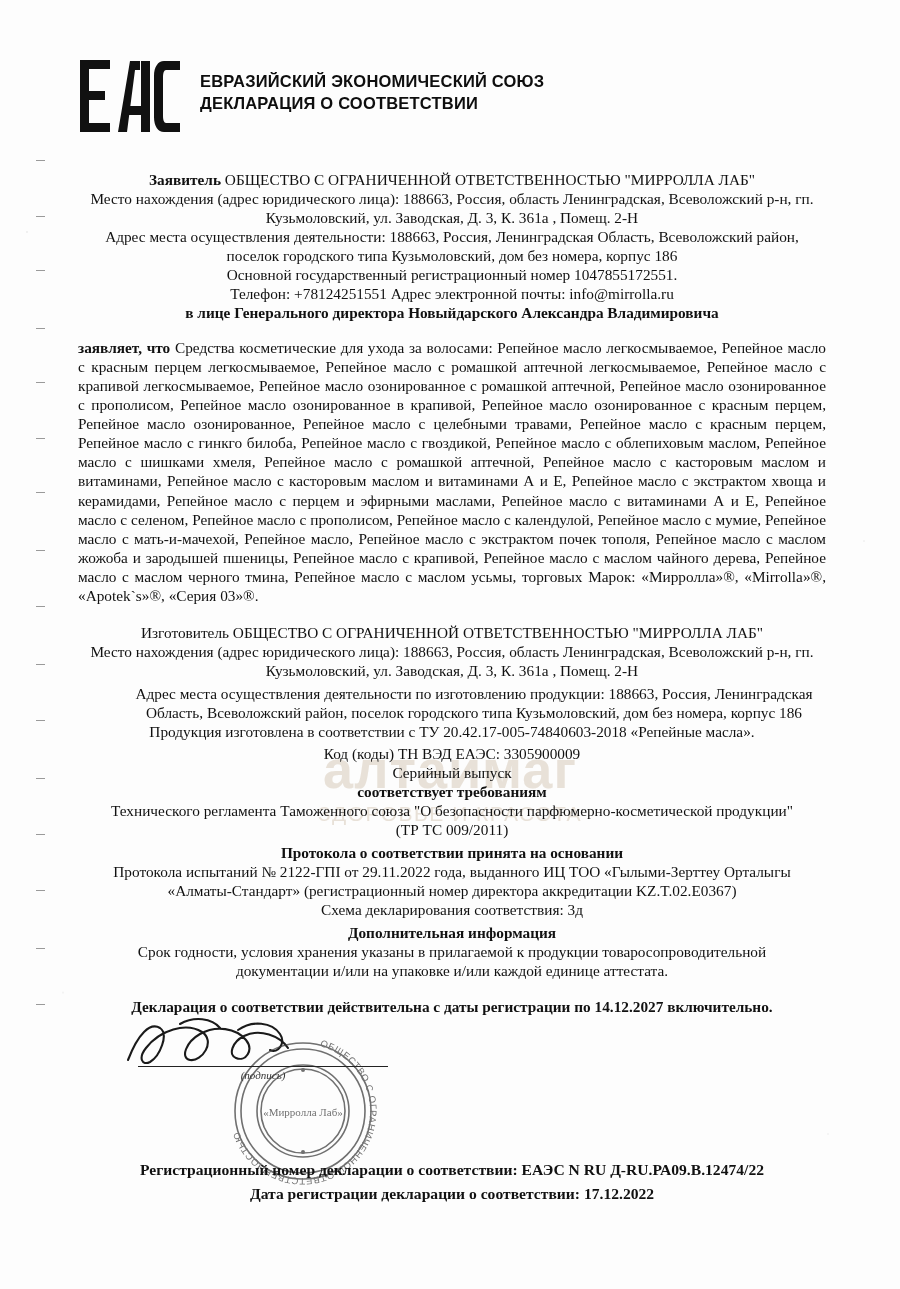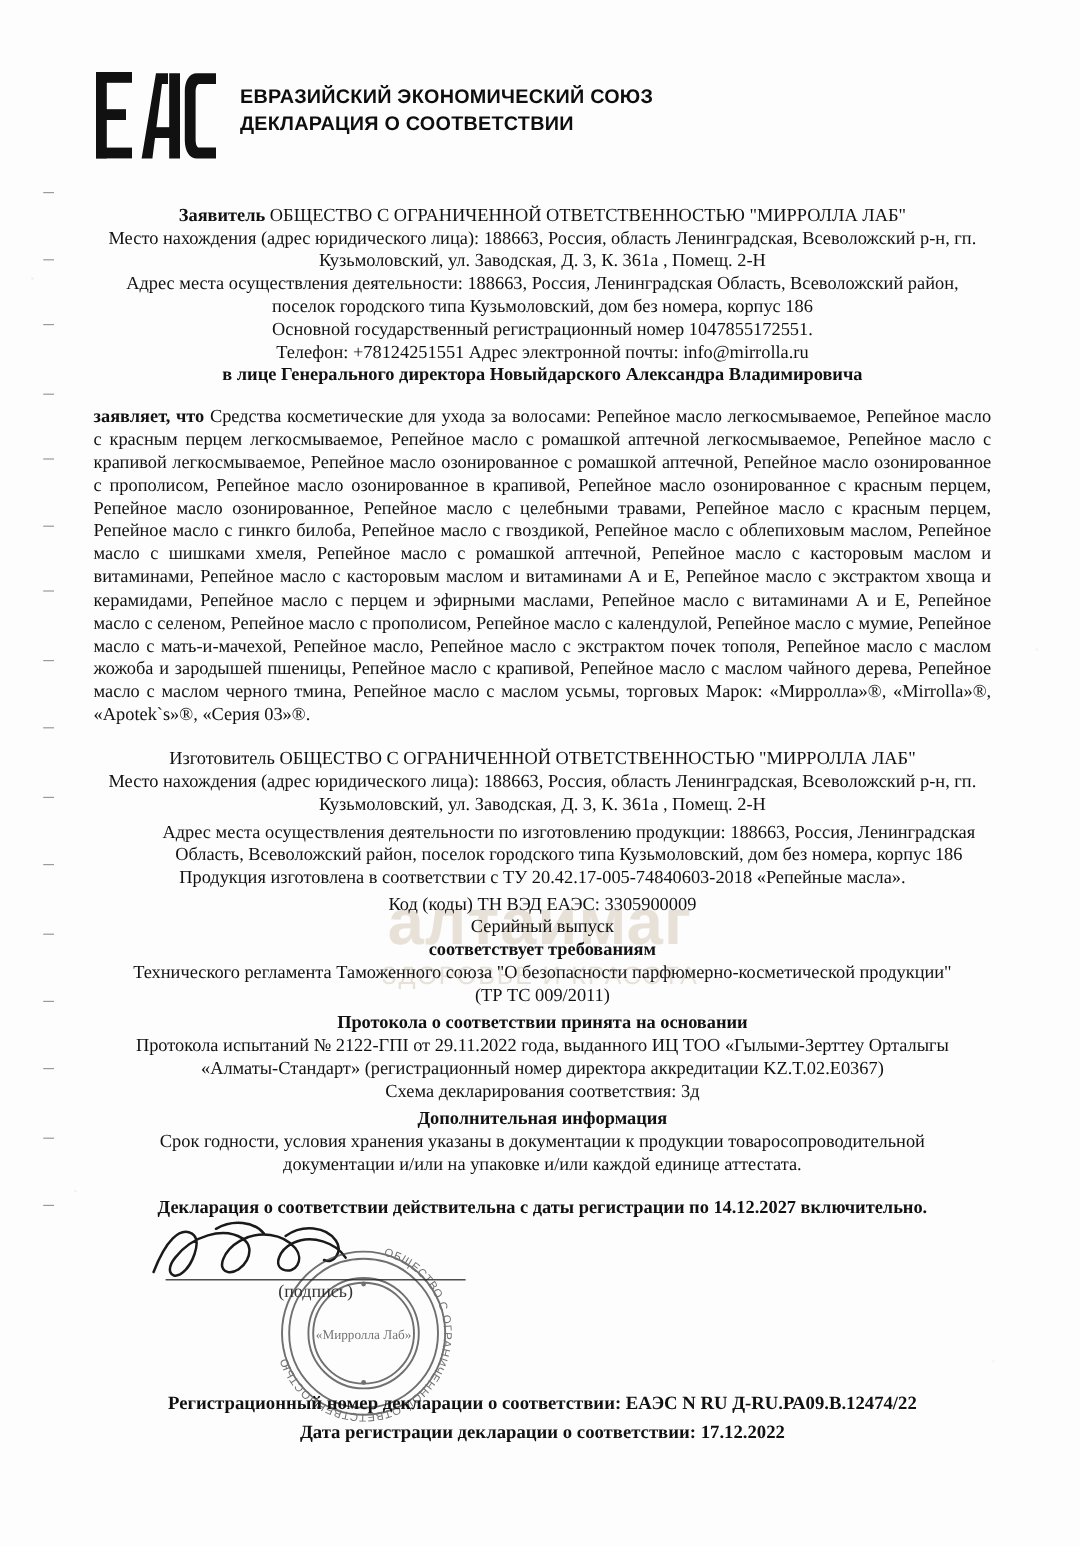--- a/index.html
+++ b/index.html
@@ -146,23 +146,24 @@
     left: 60px;
     top: 0;
     width: 250px;
     text-align: center;
   }
   .sign-rule {
     border-bottom: 1px solid #222;
     height: 34px;
   }
   .sign-caption {
-    font-size: 15px;
+    font-size: 11px;
     color: #333;
     margin-top: 2px;
+    font-style: italic;
   }
   .sign-right {
     position: absolute;
     right: 0;
     top: 0;
     width: 368px;
     text-align: center;
   }
   .sign-right .name {
     font-size: 15.3px;
@@ -298,21 +299,21 @@
 
     <div style="margin-top:4px;">
       <p class="line-tight b">Протокола о соответствии принята на основании</p>
       <p class="line-tight">Протокола испытаний № 2122-ГПІ от 29.11.2022 года, выданного ИЦ ТОО «Гылыми-Зерттеу Орталыгы</p>
       <p class="line-tight">«Алматы-Стандарт» (регистрационный номер директора аккредитации KZ.T.02.E0367)</p>
       <p class="line-tight">Схема декларирования соответствия: 3д</p>
     </div>
 
     <div style="margin-top:4px;">
       <p class="line-tight b">Дополнительная информация</p>
-      <p class="line-tight">Срок годности, условия хранения указаны в документации к продукции товаросопроводительной</p>
+      <p class="line-tight">Срок годности, условия хранения указаны в прилагаемой к продукции товаросопроводительной</p>
       <p class="line-tight">документации и/или на упаковке и/или каждой единице аттестата.</p>
     </div>
 
     <div class="valid-line">
       <p class="line-tight b">
         <span>Декларация о соответствии действительна с даты регистрации по </span><span>14.12.2027</span><span> включительно.</span>
       </p>
     </div>
 
     <div class="sign-area">

